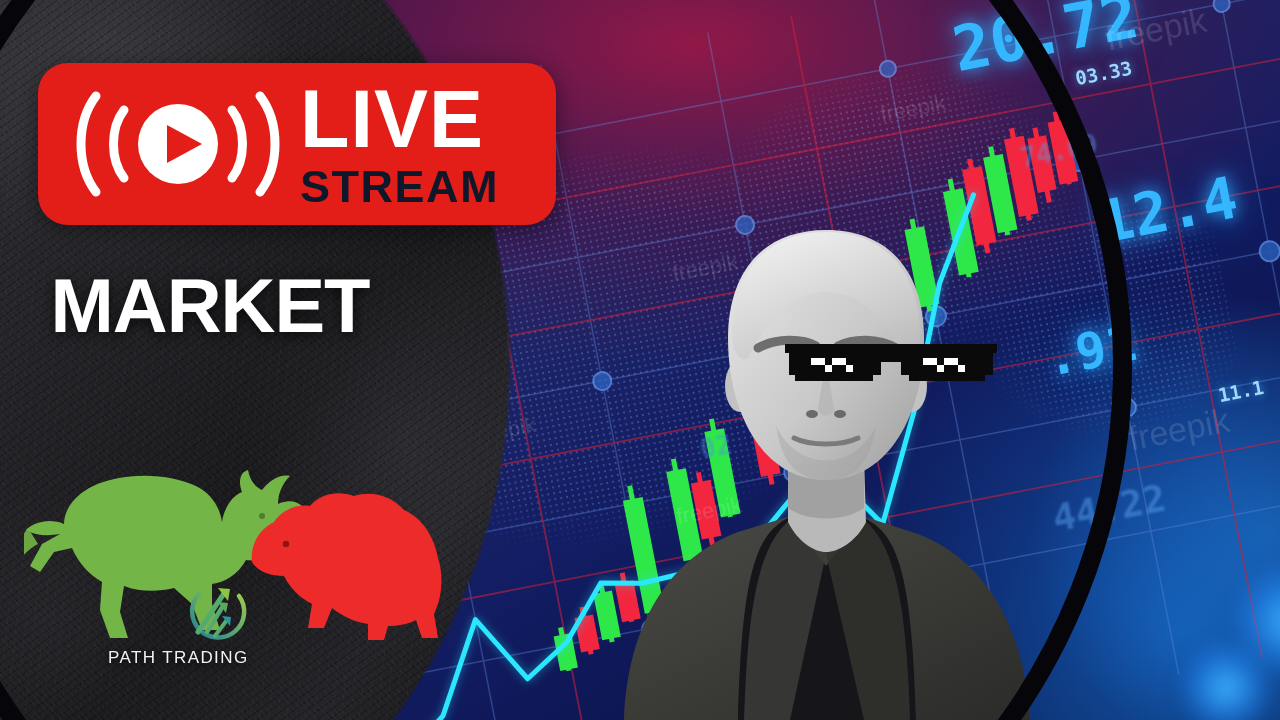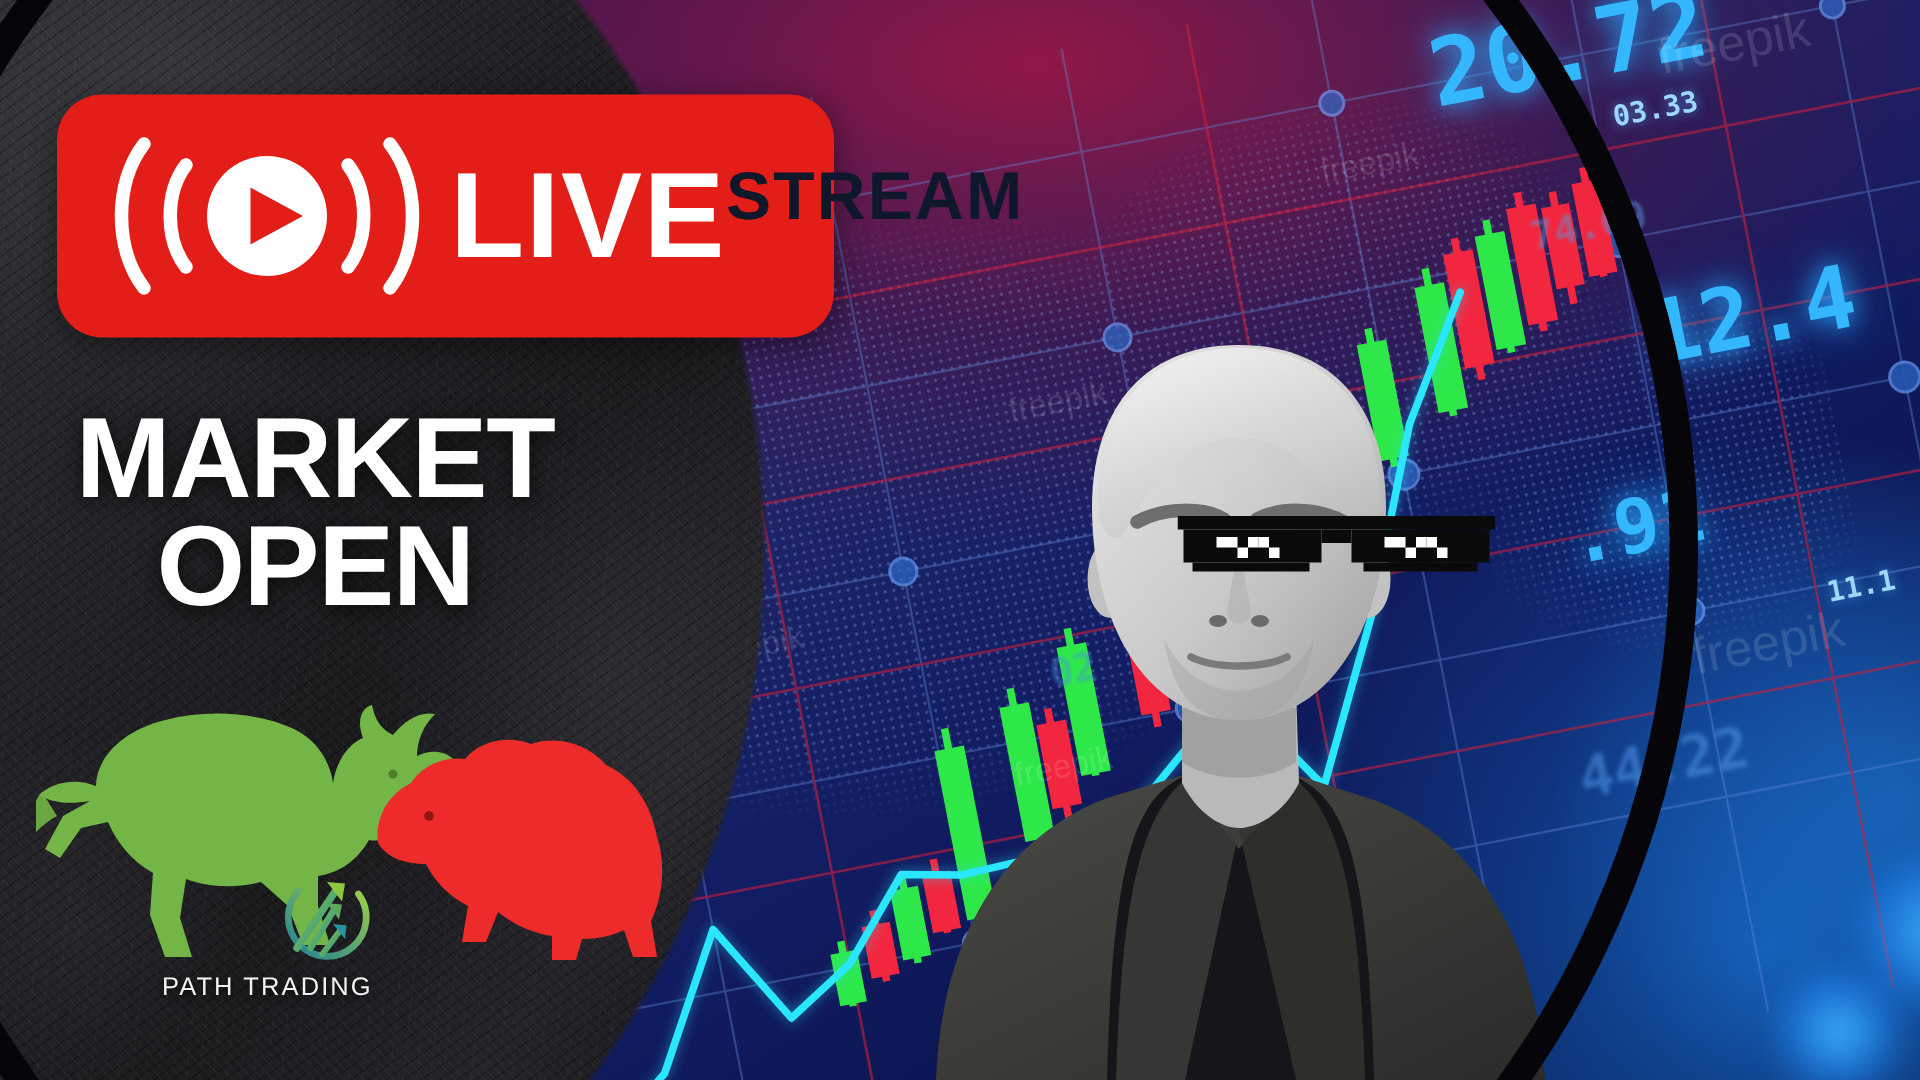--- a/index.html
+++ b/index.html
@@ -105,21 +105,21 @@
     box-shadow: 0 5px 22px rgba(0,0,0,0.45);
   }
   .live-icon {
     width: 232px;
     height: 120px;
     margin-left: 24px;
     flex: 0 0 auto;
   }
   .live-words {
     display: flex;
-    flex-direction: row;
+    flex-direction: column;
     justify-content: center;
     line-height: 1;
     margin-left: 6px;
   }
   .live-word {
     color: #fff;
     font-size: 81px;
     font-weight: 700;
     letter-spacing: 1px;
   }
@@ -485,21 +485,20 @@
       <path d="M22 52 L38 26" stroke="url(#gt)" stroke-width="4.5" fill="none" stroke-linecap="round"></path>
       <path d="M33 22 L43 23 L41 33 Z" fill="#5ba85e"></path>
       <path d="M30 56 L42 40" stroke="url(#gt)" stroke-width="4" fill="none" stroke-linecap="round"></path>
       <path d="M37 36 L46 37 L45 46 Z" fill="#2b93a0"></path>
     </svg>
     <span class="brand-line">PATH TRADING</span>
   </div>
 
   <div class="headline">
     <span class="l1">MARKET</span>
-    <span class="l2">OPEN</span>
   </div>
 
   <div class="live-badge">
     <svg class="live-icon" viewBox="0 0 232 120">
       <g stroke="#ffffff" stroke-width="9" fill="none" stroke-linecap="round">
         <path d="M34 12 C14 38 14 82 34 108"></path>
         <path d="M62 26 C48 44 48 76 62 94"></path>
         <path d="M198 12 C218 38 218 82 198 108"></path>
         <path d="M170 26 C184 44 184 76 170 94"></path>
       </g>

